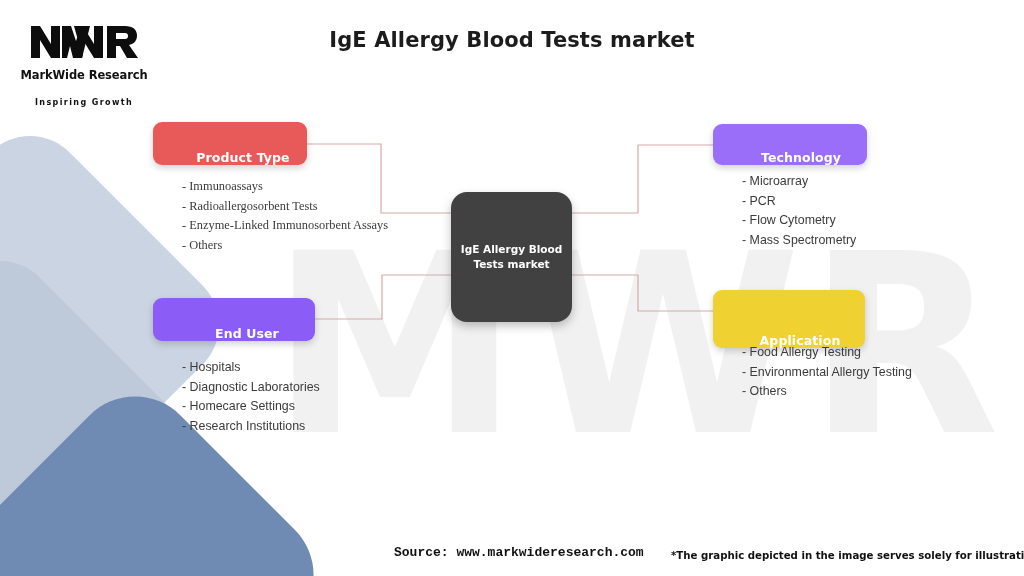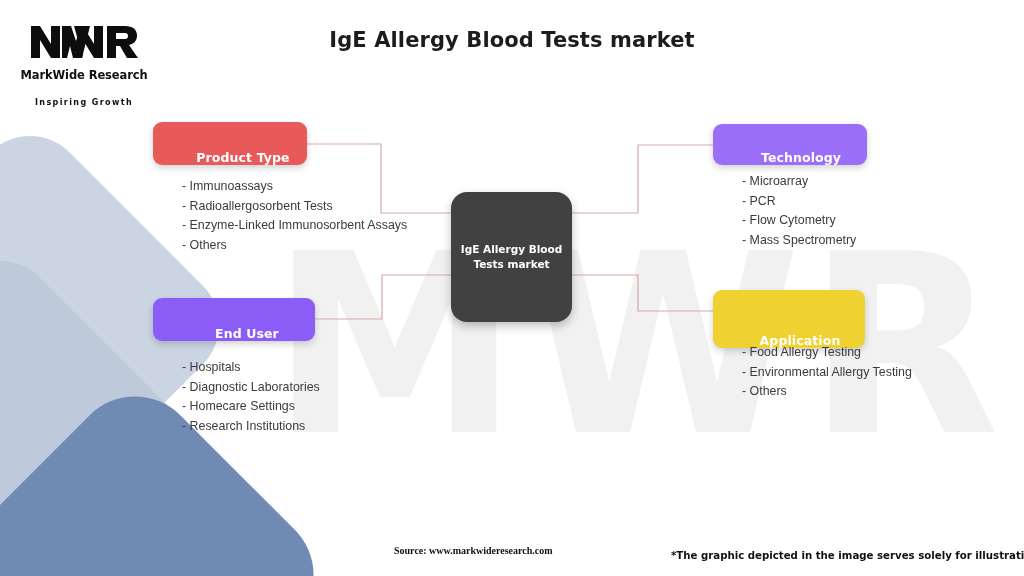--- a/index.html
+++ b/index.html
@@ -104,30 +104,30 @@
 
   
   .bullets{
     position:absolute;
     font-size:12.4px;color:#3b3b3b;
     line-height:19.5px;
     font-family:"Liberation Sans", sans-serif;
     white-space:nowrap;
   }
   .bullets div{white-space:nowrap;}
-  .list-product{left:182px;top:177px;}
+  .list-product{left:182px;top:177px;font-family:Liberation Serif, serif;}
   .list-enduser{left:182px;top:358px;}
   .list-technology{left:742px;top:172px;}
   .list-application{left:742px;top:343px;}
 
   
   .source{
     position:absolute;left:394px;top:545px;
-    font-family:Liberation Serif, serif;
-    font-size:10px;font-weight:700;color:#111;
+    font-family:Liberation Mono, monospace;
+    font-size:13px;font-weight:700;color:#111;
     white-space:nowrap;
   }
   .disclaimer{
     position:absolute;left:671px;top:550px;
     font-family:"DejaVu Sans", sans-serif;
     font-size:10.2px;font-weight:600;color:#111;
     white-space:nowrap;
   }
 </style>
 </head>

